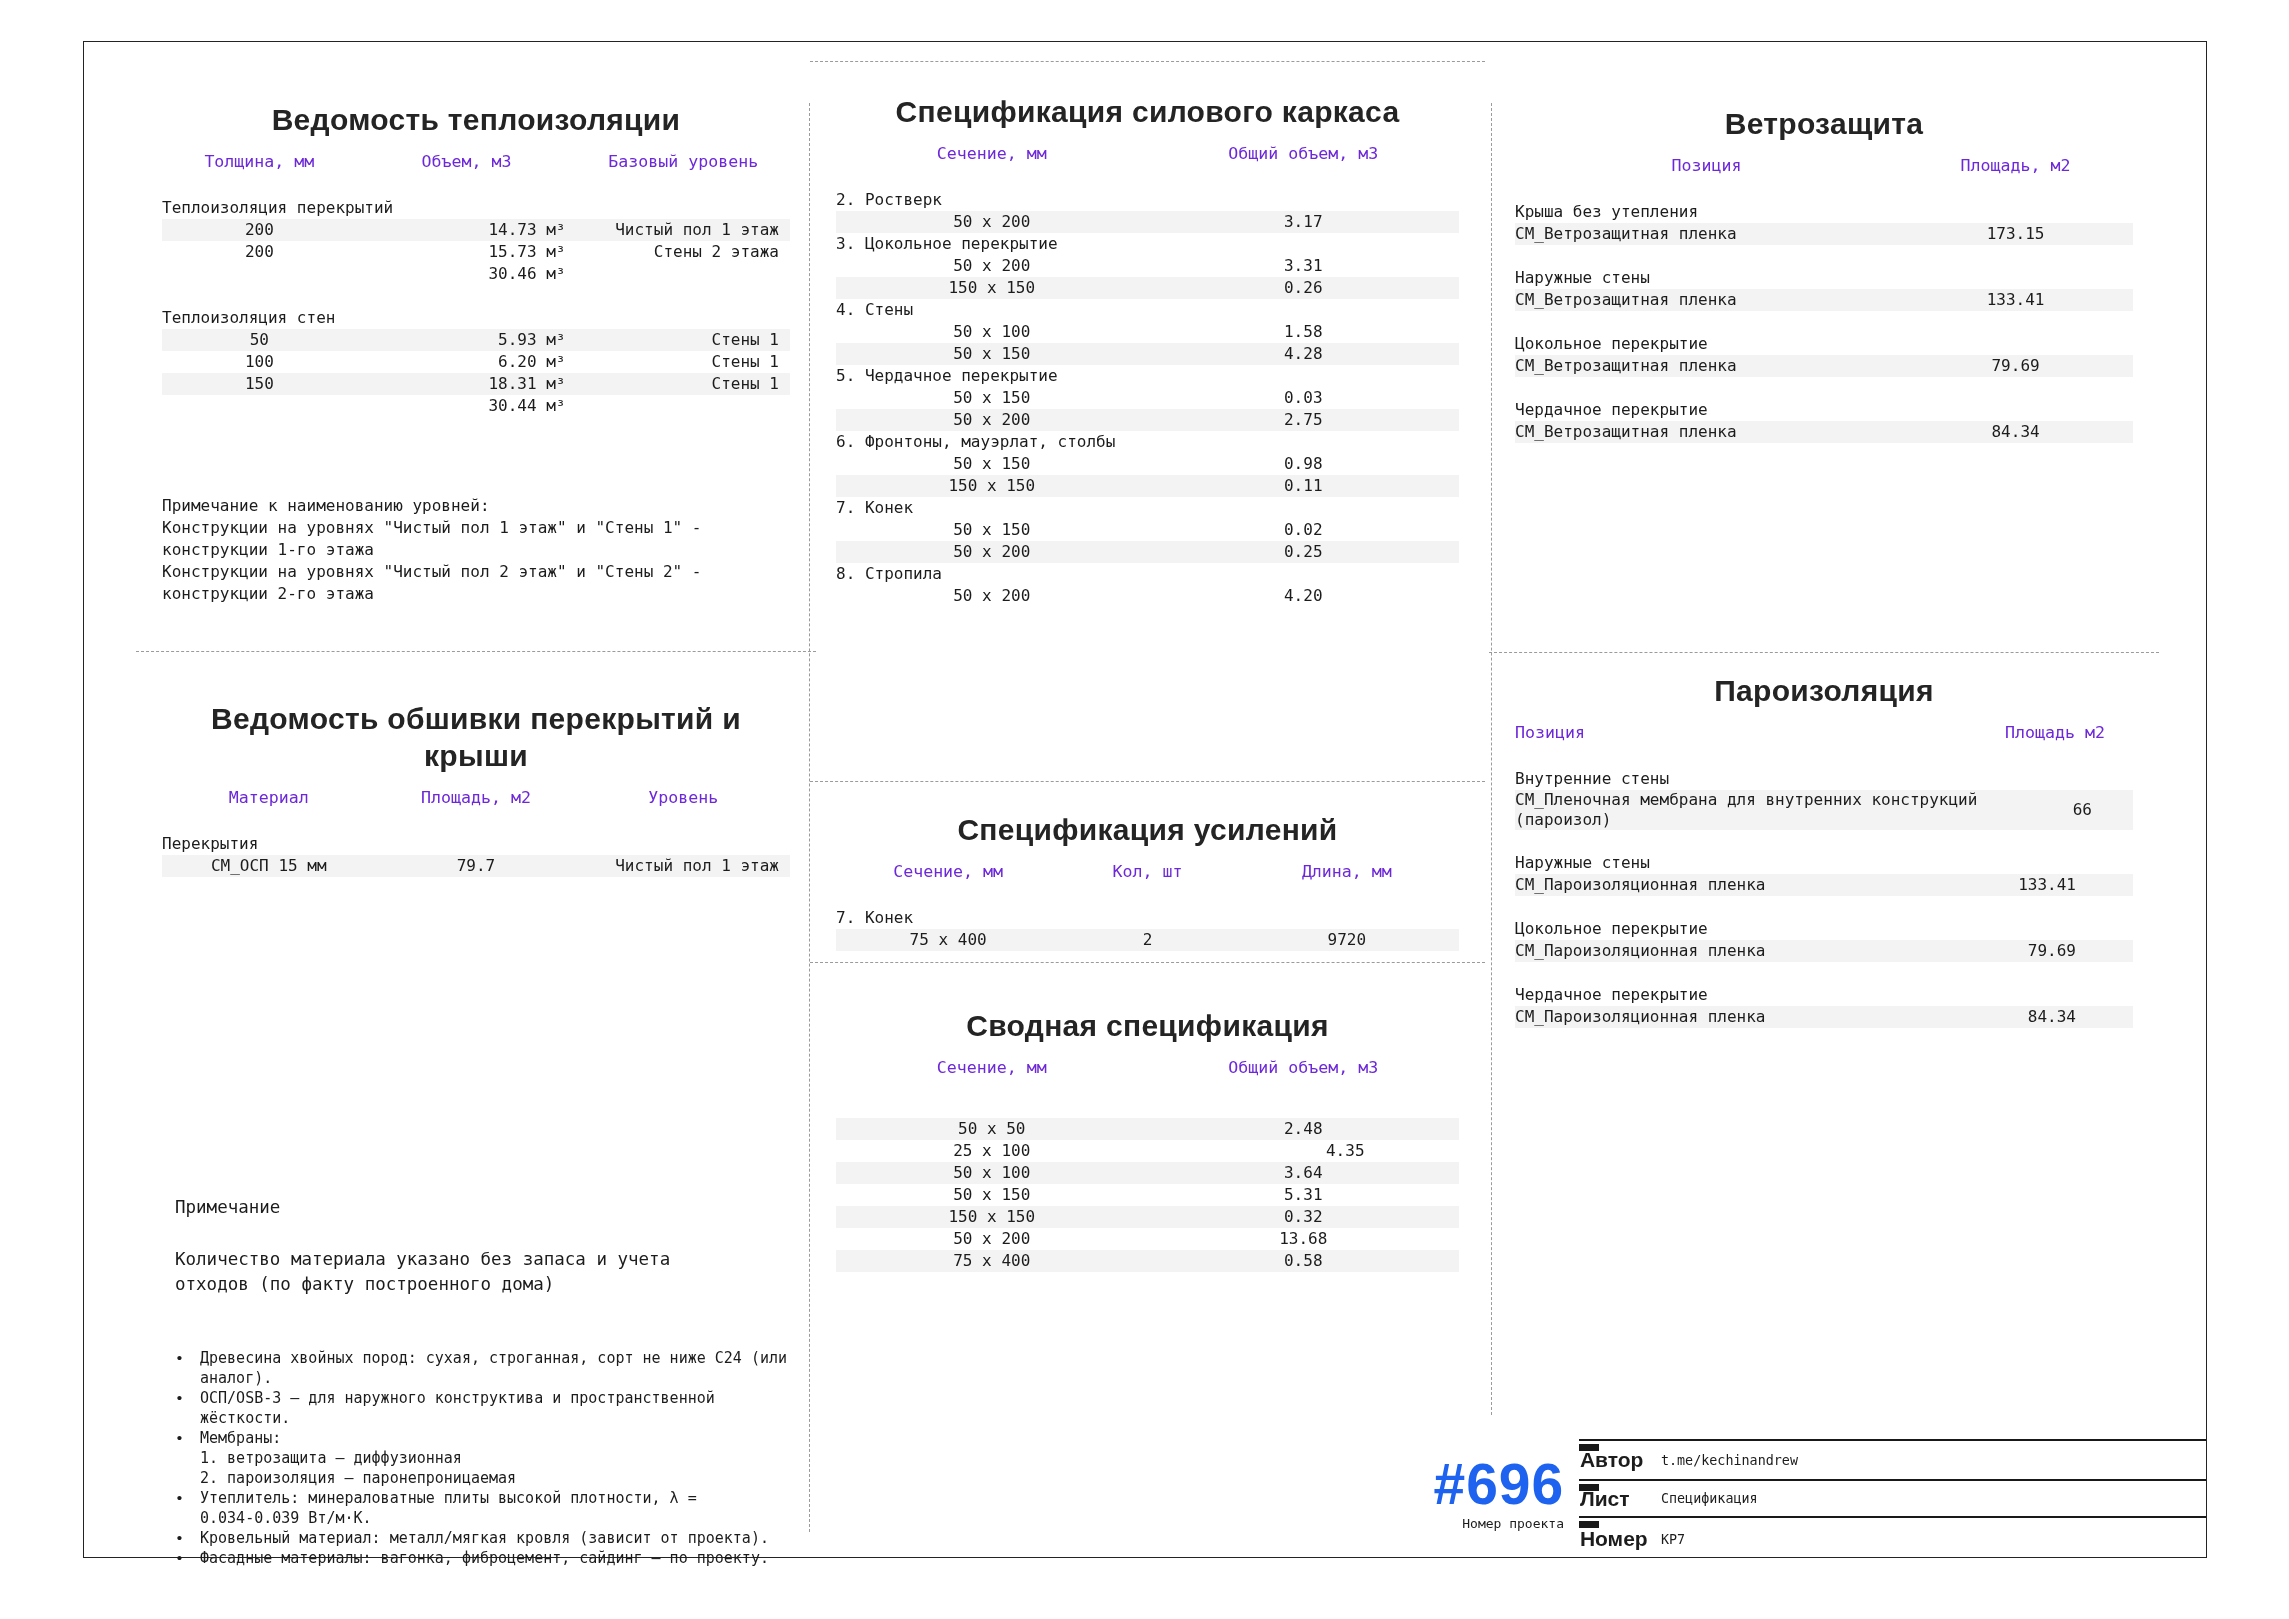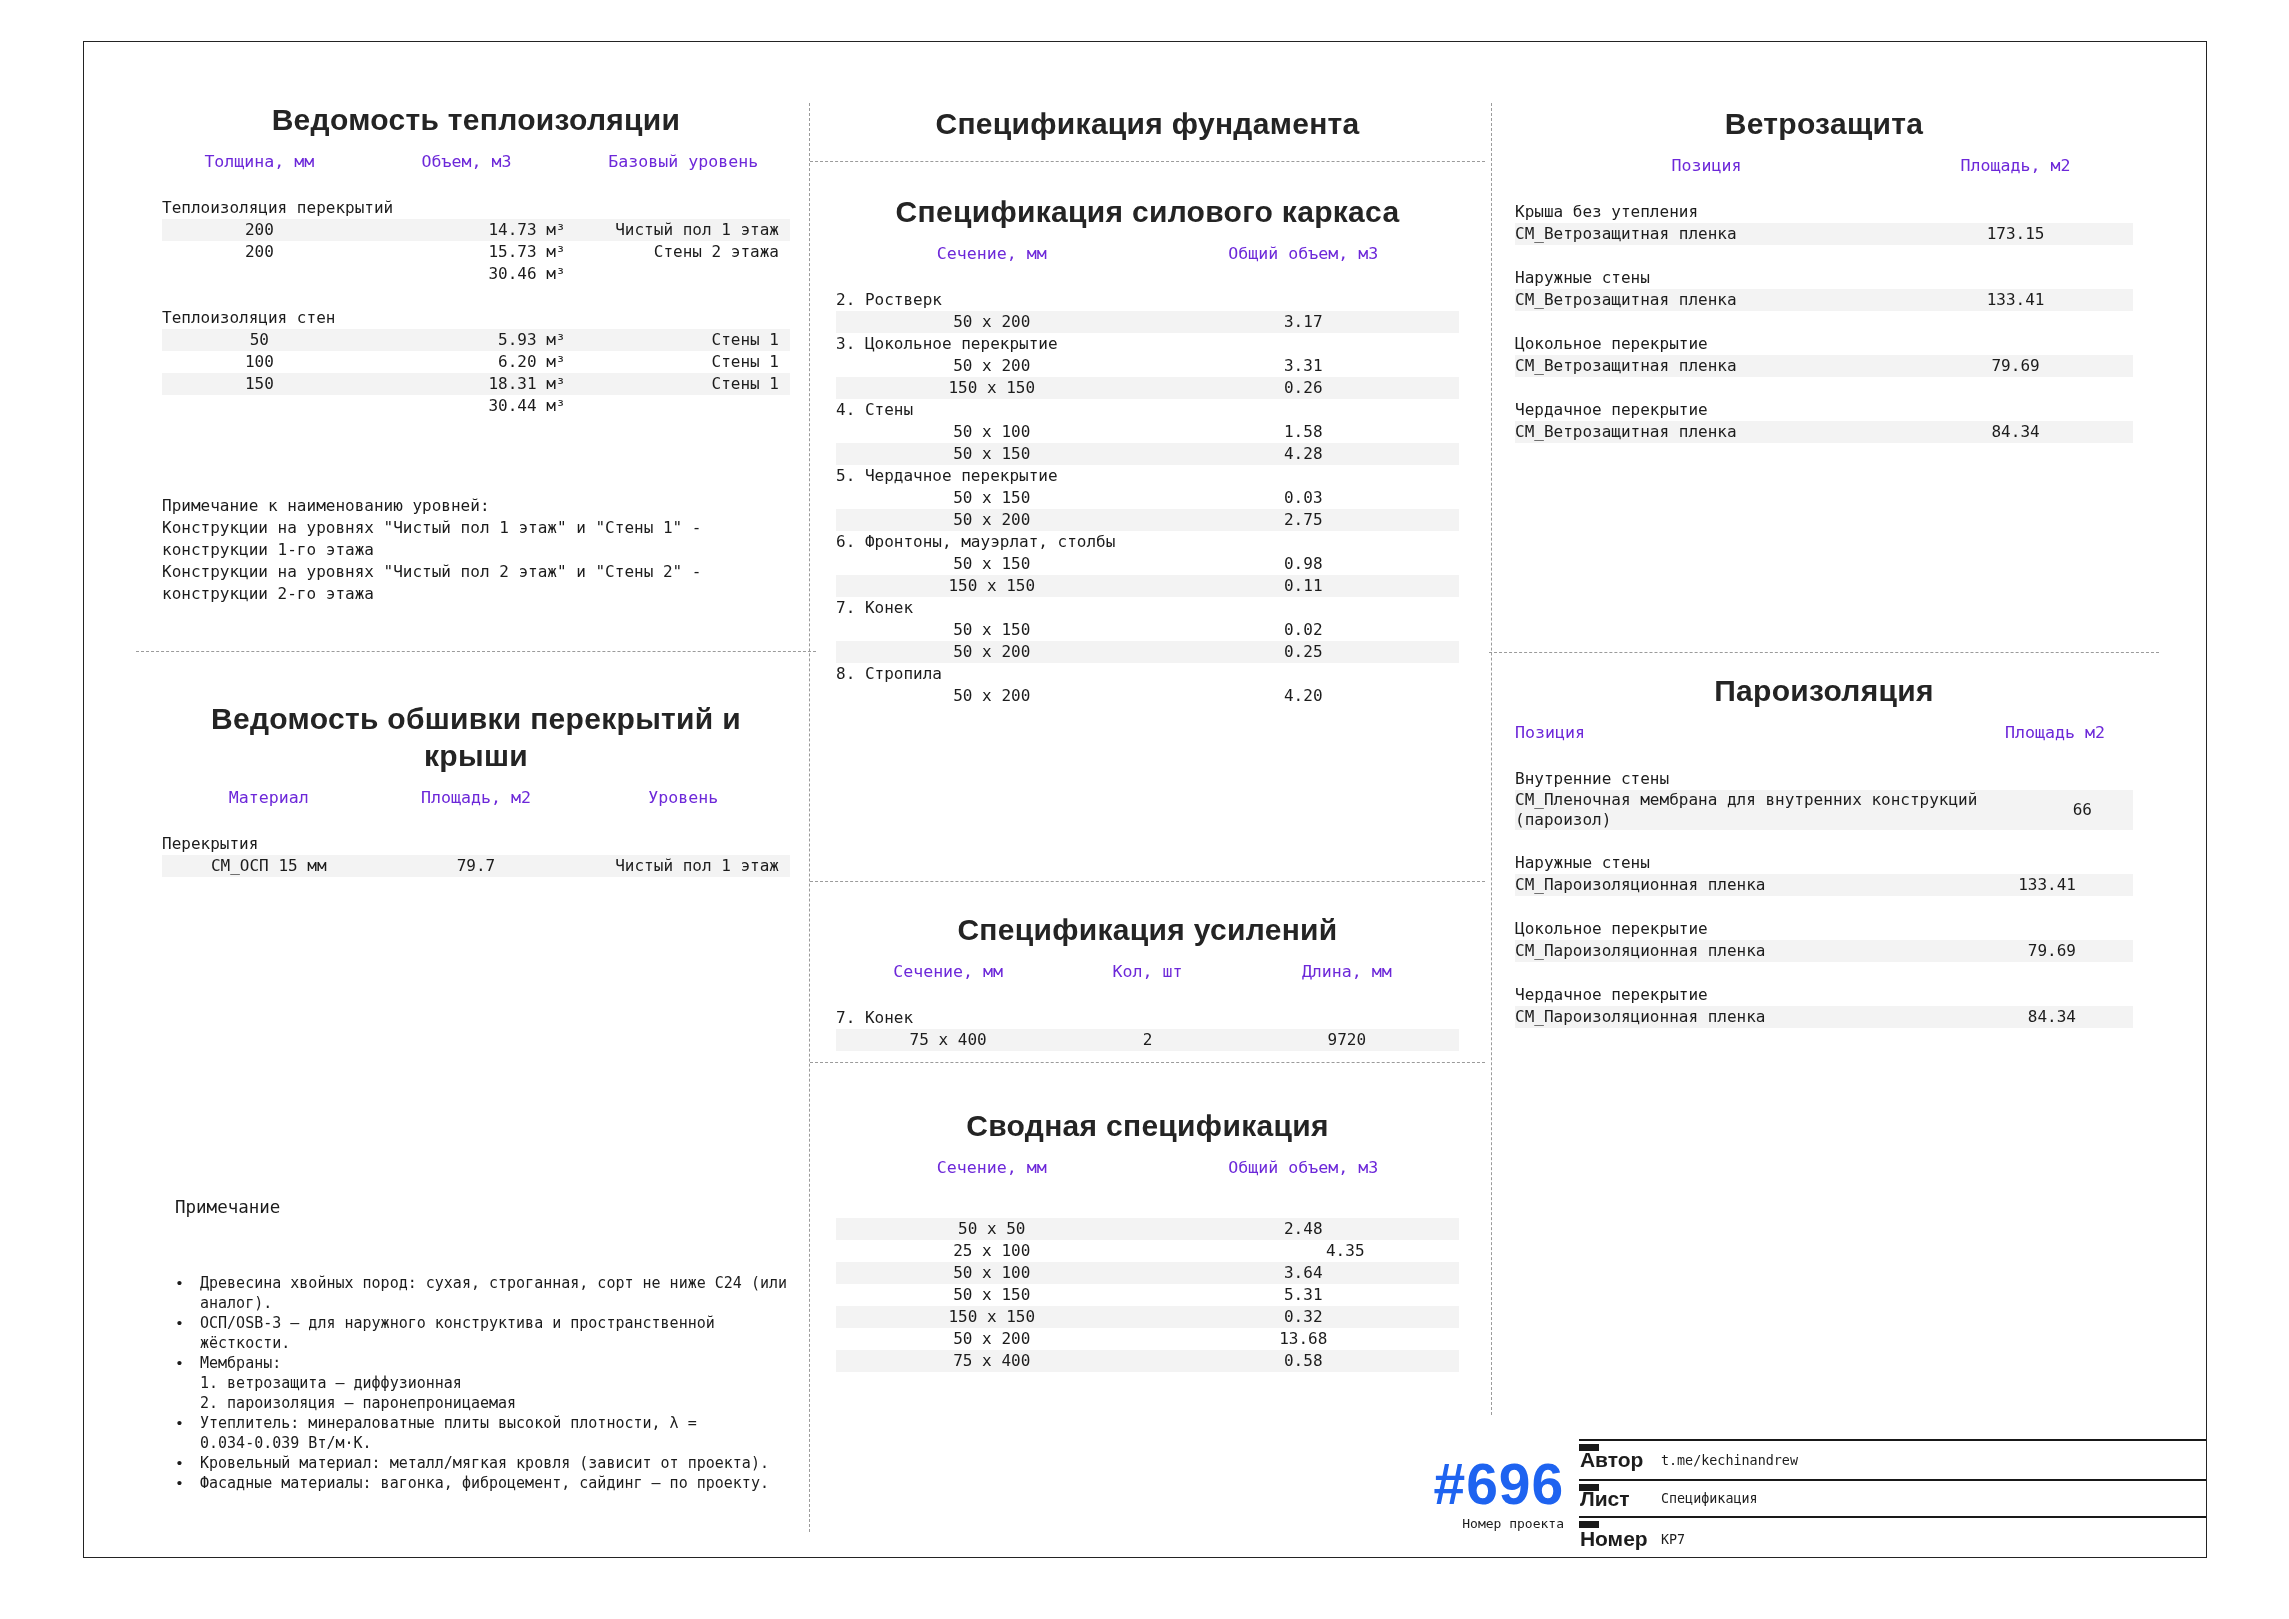--- a/index.html
+++ b/index.html
@@ -154,20 +154,22 @@
           <div class="t-row t-grid shade" style="grid-template-columns: 34% 32% 34%;">
             <span class="a-c">СМ_ОСП 15 мм</span>
             <span class="a-c">79.7</span>
             <span class="a-r">Чистый пол 1 этаж</span>
           </div>
         </div>
       </div>
 
     <div class="note-big">
       <div class="nb-title">Примечание</div>
+      <div>Количество материала указано без запаса и учета
+отходов (по факту построенного дома)</div>
     </div>
 
     <div class="bullets">
         <div class="bullet">
           <span class="b-mark">•</span>
           <span class="b-text">Древесина хвойных пород: сухая, строганная, сорт не ниже C24 (или
 аналог).</span>
         </div>
         <div class="bullet">
           <span class="b-mark">•</span>
@@ -191,21 +193,20 @@
         </div>
         <div class="bullet">
           <span class="b-mark">•</span>
           <span class="b-text">Фасадные материалы: вагонка, фиброцемент, сайдинг — по проекту.</span>
         </div>
       </div>
 
   </div>
 
   <div class="col" id="col2">
-    <h2 class="sec-title c2-title1">Спецификация фундамента</h2>
 
     <div class="hr-dash c2-hr1"></div>
 
     <h2 class="sec-title c2-title2">Спецификация силового каркаса</h2>
     <div class="spec-table">
         <div class="t-head t-grid" style="grid-template-columns: 50% 50%;">
           <span class="a-c">Сечение, мм</span>
           <span class="a-c">Общий объем, м3</span>
         </div>
         <div class="t-group-block">

